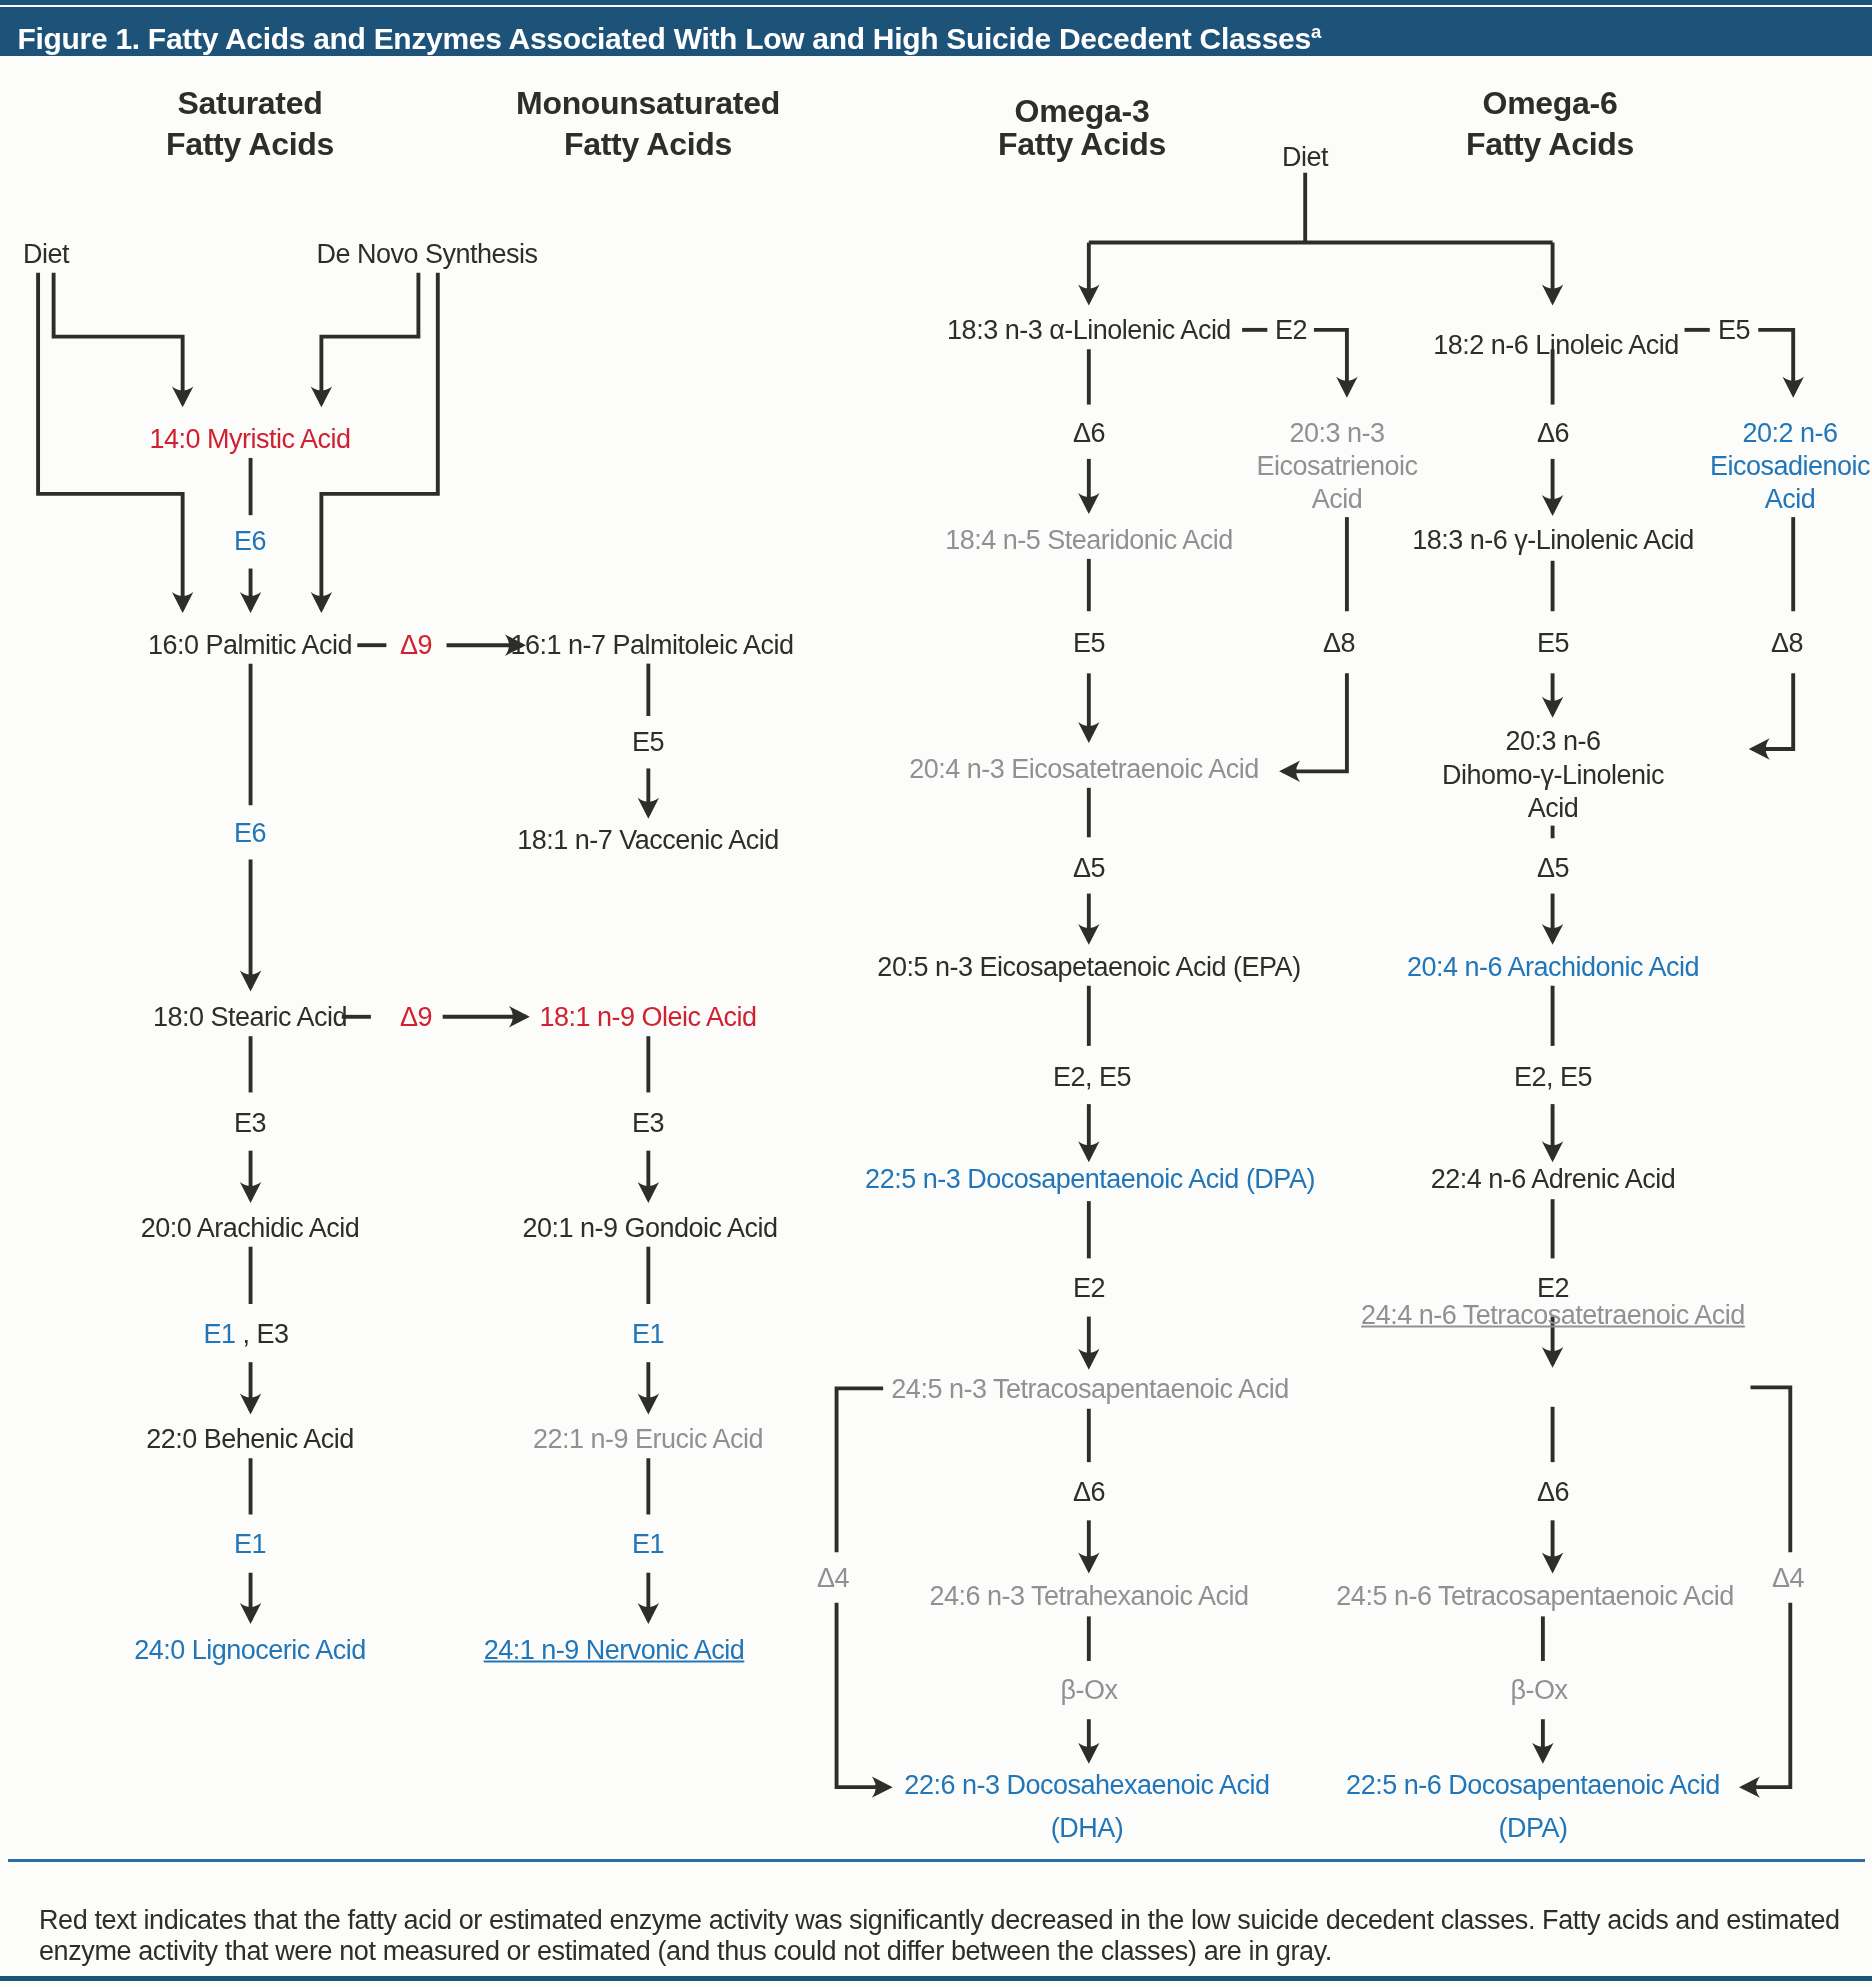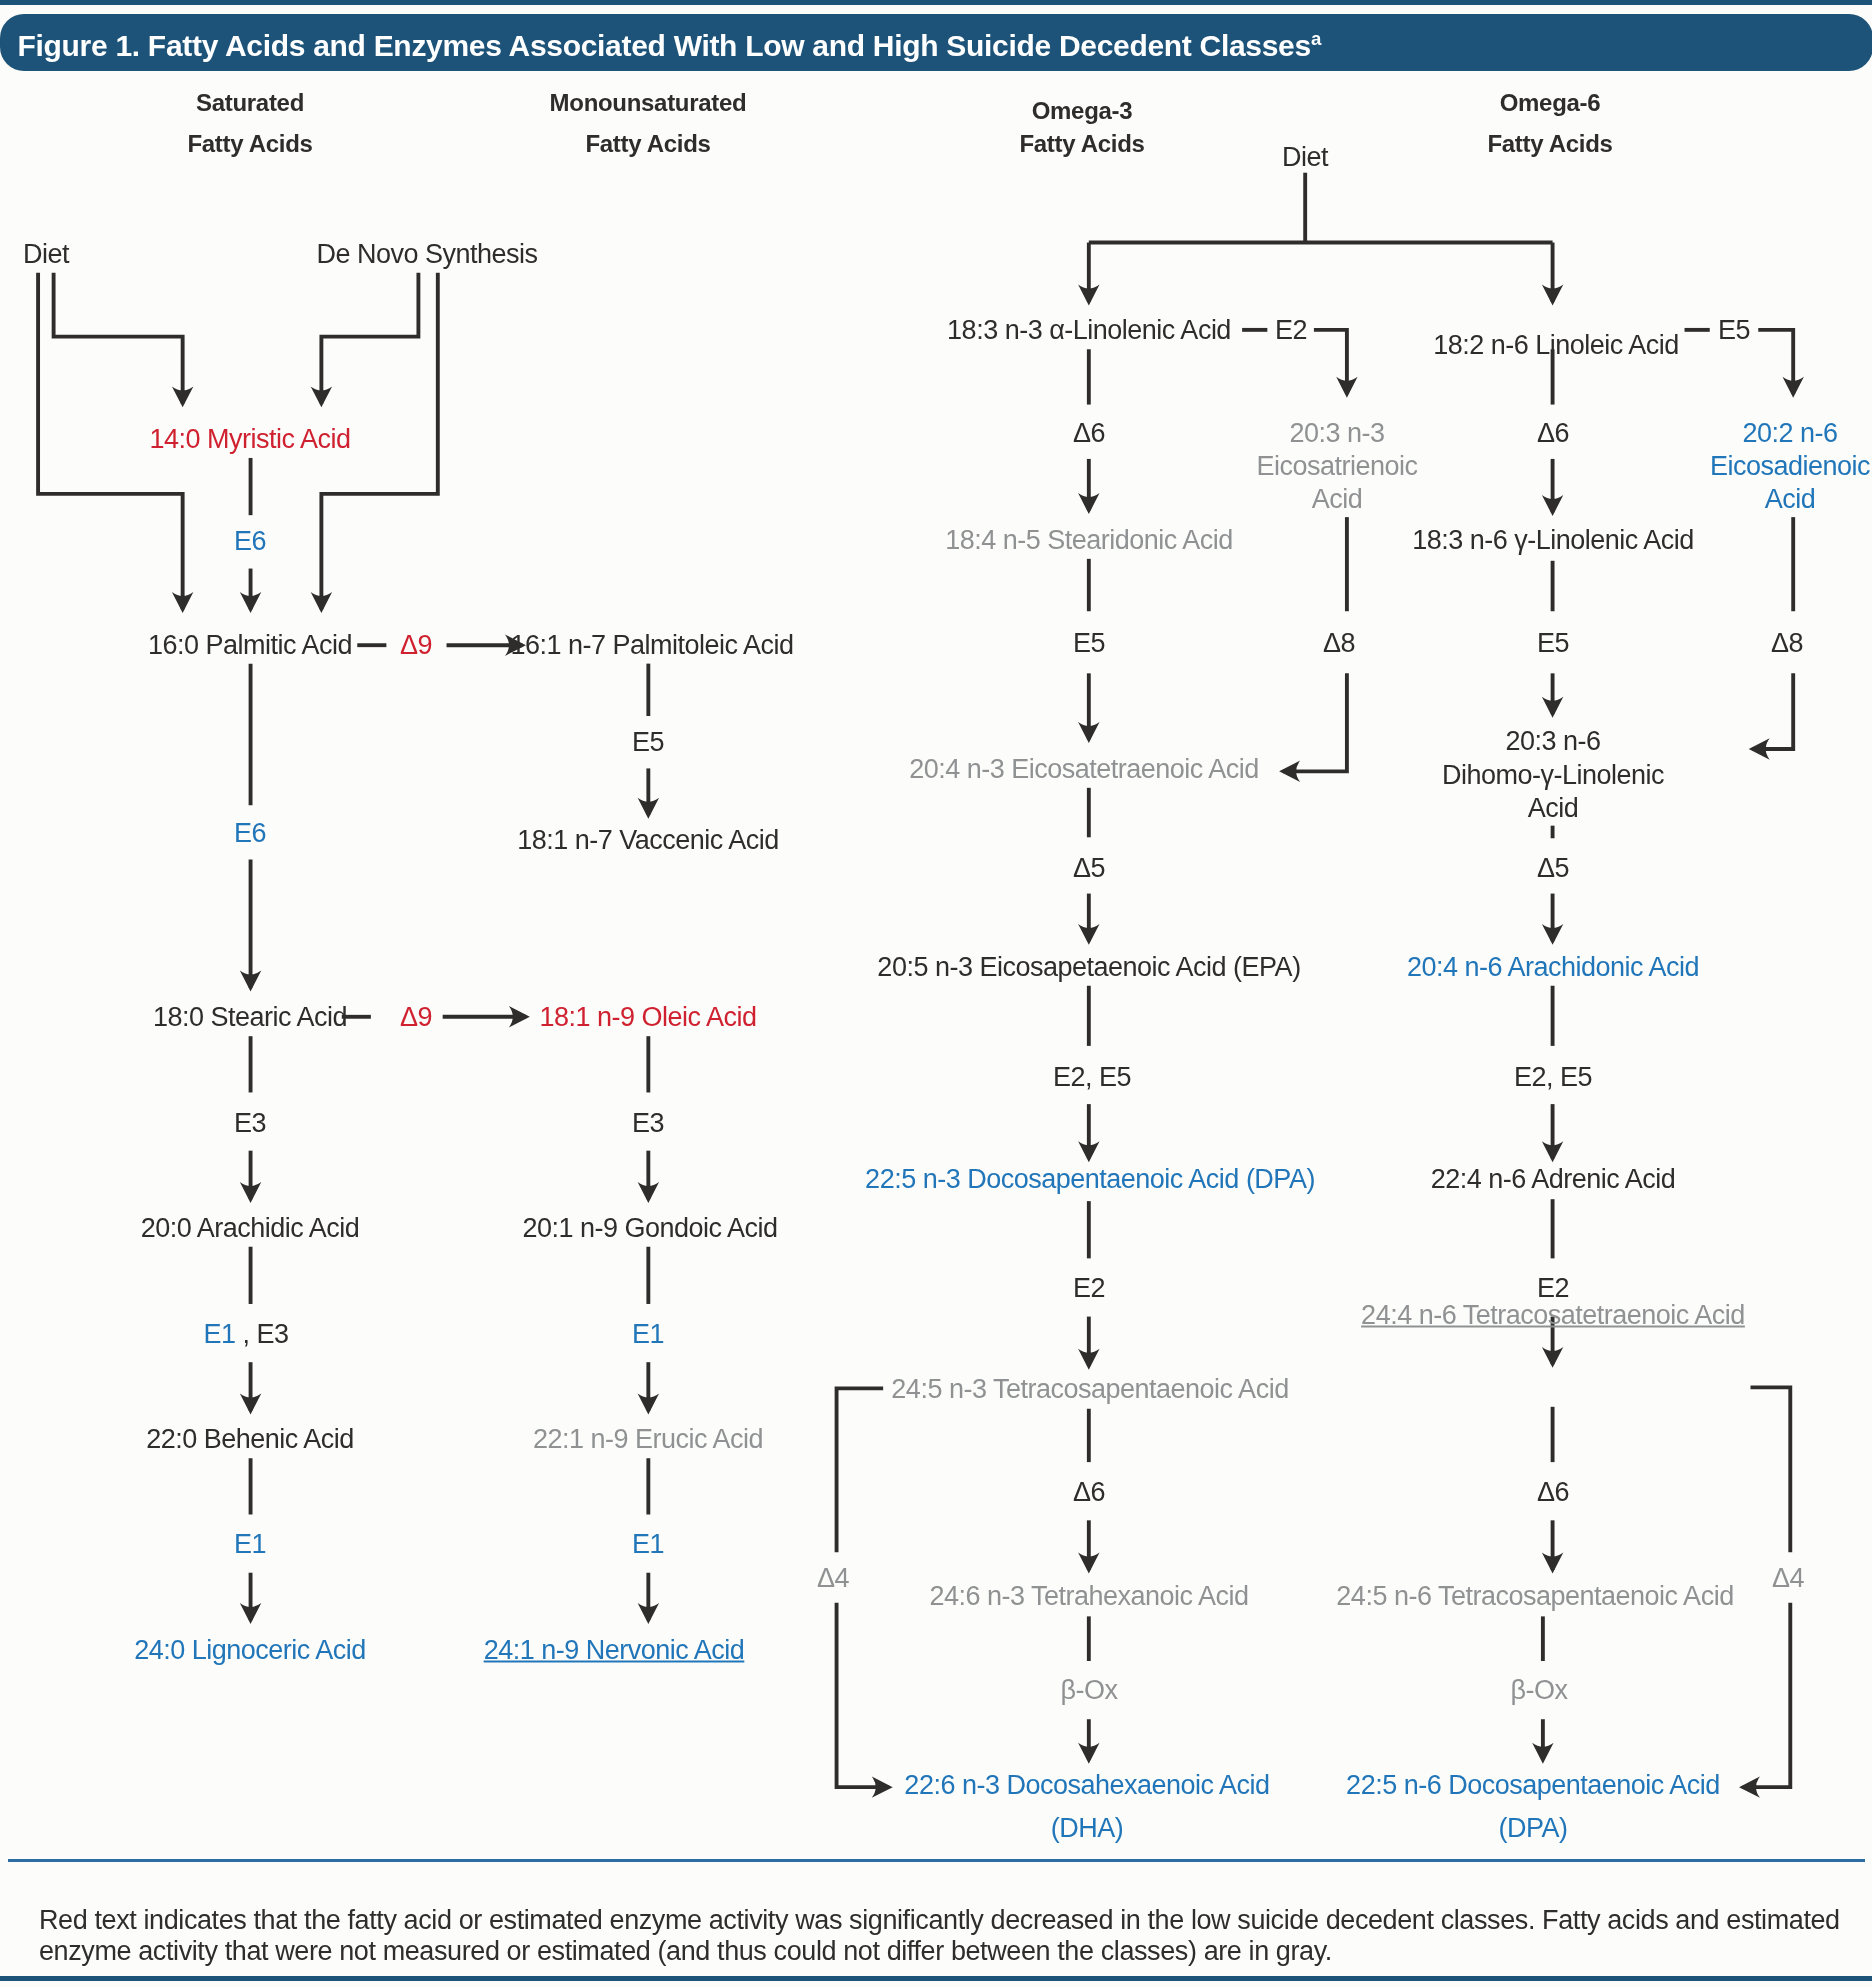--- a/index.html
+++ b/index.html
@@ -1,25 +1,25 @@
 <!DOCTYPE html>
 <html><head>
 <meta charset="utf-8">
 <style>
   html,body{margin:0;padding:0;background:#fcfcfa;}
   #fig{position:relative;width:1873px;height:1987px;background:#fcfcfa;overflow:hidden;
        font-family:"Liberation Sans","DejaVu Sans",sans-serif;color:#2e2d2c;}
   .bar{position:absolute;left:0;width:1873px;background:#1d5379;}
-  #titlebar{top:14px;height:57px;border-radius:24px;}
+  #titlebar{top:7px;height:49px;}
   #titlebar .tt{position:absolute;left:17.5px;top:0;line-height:49px;color:#ffffff;
        font-size:30px;font-weight:bold;letter-spacing:-0.3px;white-space:nowrap;}
   #titlebar sup{font-size:0.62em;vertical-align:super;}
   .t{position:absolute;transform:translate(-50%,-50%);font-size:27px;letter-spacing:-0.5px;
      white-space:nowrap;color:#2e2d2c;text-align:center;}
-  .hd{font-weight:bold;font-size:24px;letter-spacing:-0.3px;}
+  .hd{font-weight:bold;font-size:32px;letter-spacing:-0.3px;}
   .b{color:#2176b9;}
   .r{color:#cf2130;}
   .g{color:#8f9193;}
   svg{position:absolute;left:0;top:0;}
   .ln{stroke:#2e2d2c;stroke-width:4;fill:none;stroke-linejoin:miter;}
   .fn{position:absolute;transform:translateY(-50%);font-size:27px;letter-spacing:-0.4px;
       white-space:nowrap;color:#2e2d2c;}
   .fn sup{font-size:0.62em;vertical-align:super;}
   .rule{position:absolute;background:#2c6ea4;}
 </style>

